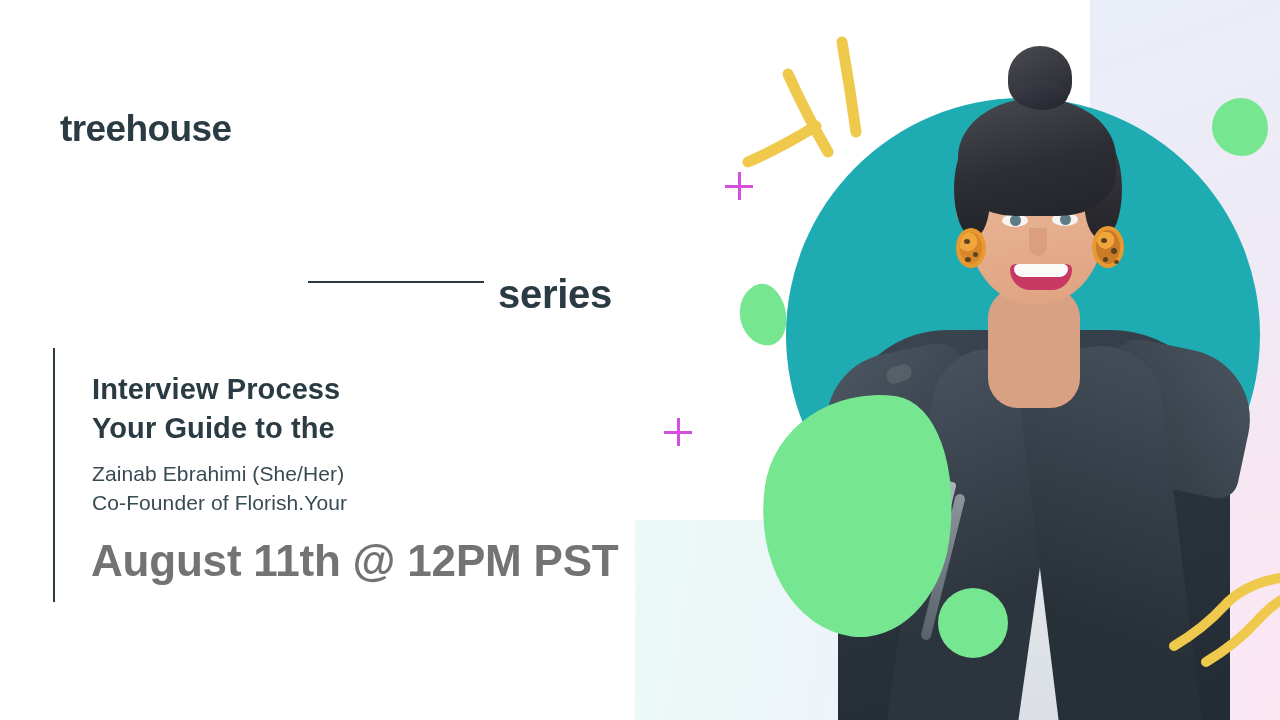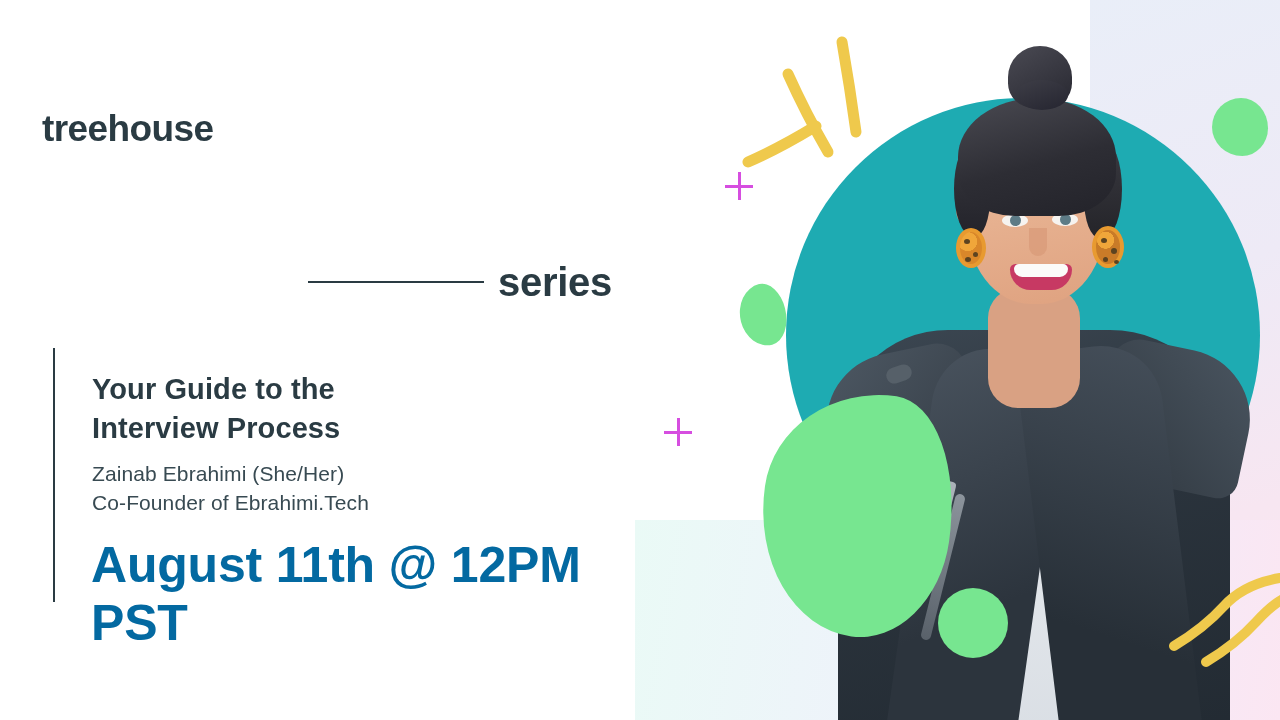--- a/index.html
+++ b/index.html
@@ -172,37 +172,37 @@
   .plus-1 { left:725px; top:172px; width:28px; height:28px; }
   .plus-2 { left:664px; top:418px; width:28px; height:28px; }
 
   .strokes { position:absolute; left:740px; top:30px; width:160px; height:200px; }
   .waves { position:absolute; left:1160px; top:570px; width:130px; height:110px; }
 
   
   .content { position:absolute; left:0; top:0; width:660px; height:720px; }
 
   .brand {
-    position:absolute; left:42px; top:108px;
+    position:absolute; left:60px; top:108px;
     font-size:37px; font-weight:700; letter-spacing:-.6px;
     color:#2a3b43;
   }
   .headline {
     position:absolute; left:44px; top:160px;
     font-size:78px; font-weight:400; letter-spacing:1px;
     color:transparent;
     -webkit-text-stroke:1.6px #2a3b43;
     white-space:nowrap;
   }
   .series-rule {
     position:absolute; left:308px; top:281px; width:176px; height:2px;
     background:#2a3b43;
   }
   .series-word {
-    position:absolute; left:498px; top:260px;
+    position:absolute; left:498px; top:272px;
     font-size:40px; font-weight:700; letter-spacing:-.3px;
     color:#2a3b43;
   }
 
   .vrule {
     position:absolute; left:53px; top:348px; width:2px; height:254px;
     background:#2a3b43;
   }
 
   .talk-title {
@@ -210,22 +210,22 @@
     font-size:29px; font-weight:600; line-height:1.34;
     color:#2a3b43; letter-spacing:.1px;
   }
   .speaker {
     position:absolute; left:92px; top:460px;
     font-size:21px; font-weight:400; line-height:1.37;
     color:#384a52; letter-spacing:.1px;
   }
   .datetime {
     position:absolute; left:91px; top:536px;
-    font-size:50px; font-weight:700; letter-spacing:-.2px;
-    color:#0369a1;
+    font-size:44px; font-weight:700; letter-spacing:-.2px;
+    color:#737373;
   }
 </style>
 </head>
 <body>
 
 <div id="stage">
 
   <div class="grad-right"></div>
   <div class="grad-bottom"></div>
 
@@ -301,25 +301,25 @@
 
     <div class="brand">treehouse</div>
 
 
     <div class="series-rule"></div>
     <div class="series-word">series</div>
 
     <div class="vrule"></div>
 
     <div class="talk-title">
+      <div>Interview Process</div>
       <div>Your Guide to the</div>
-      <div>Interview Process</div>
     </div>
 
     <div class="speaker">
       <div>Zainab Ebrahimi (She/Her)</div>
-      <div>Co-Founder of Ebrahimi.Tech</div>
+      <div>Co-Founder of Florish.Your</div>
     </div>
 
     <div class="datetime">August 11th @ 12PM PST</div>
   </div>
 
 </div>
 
 </body></html>

